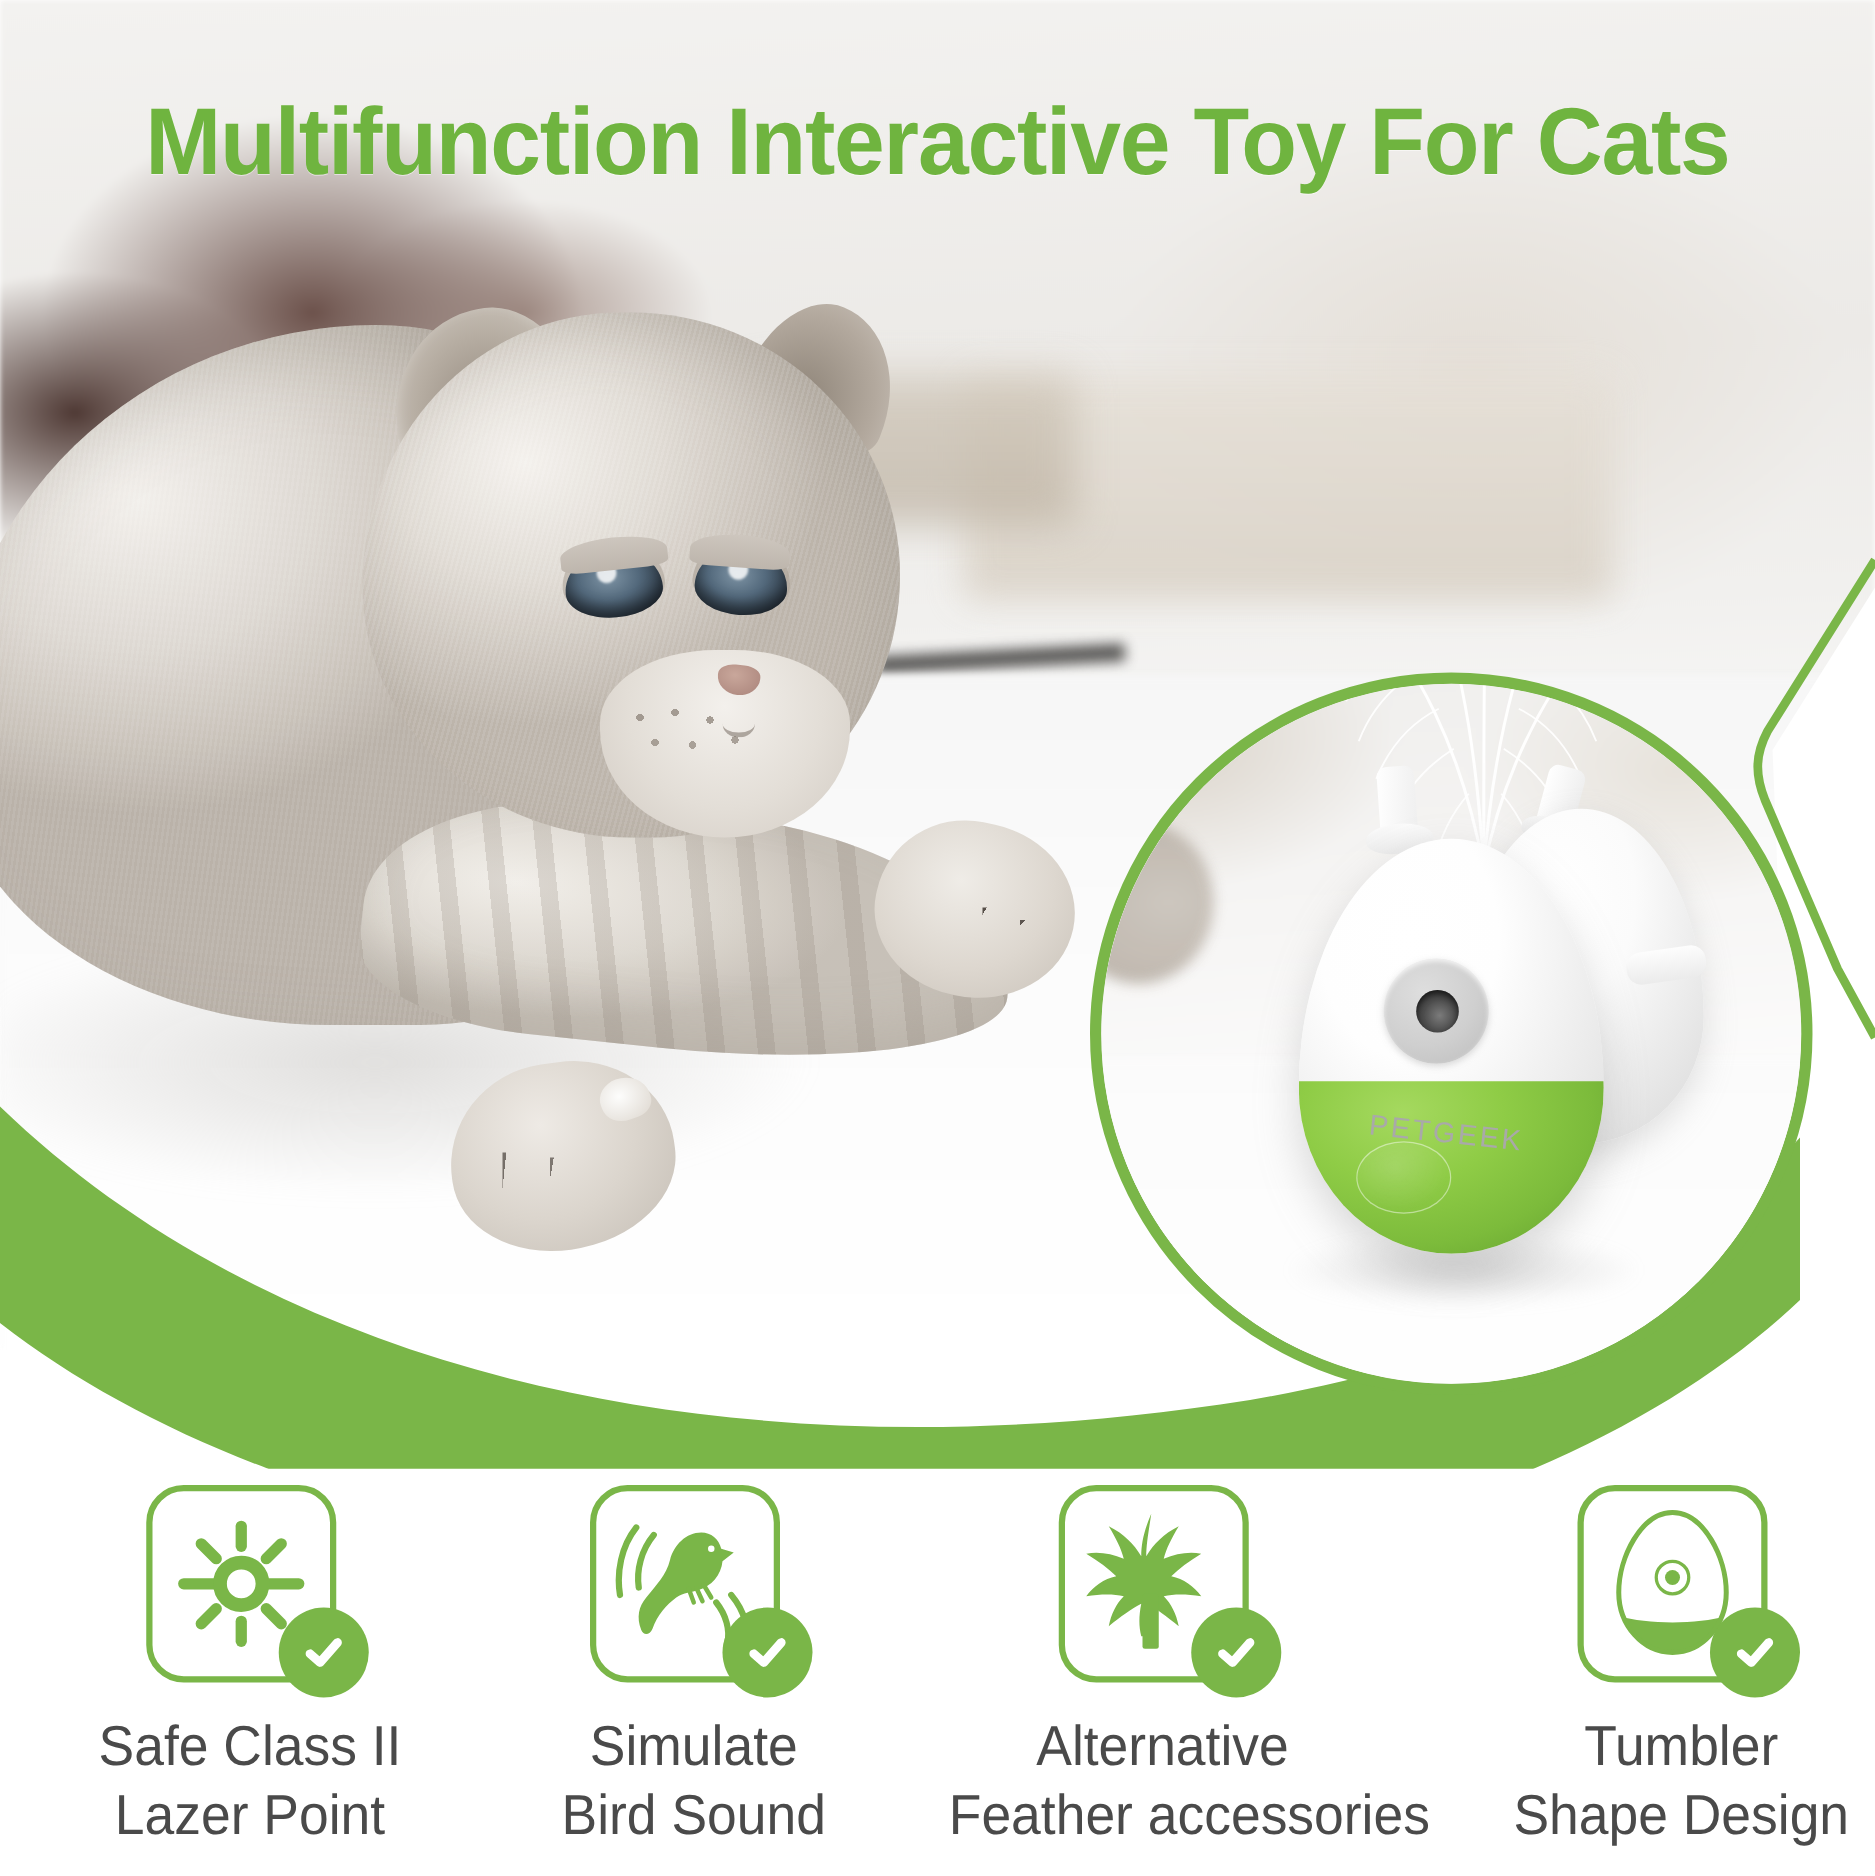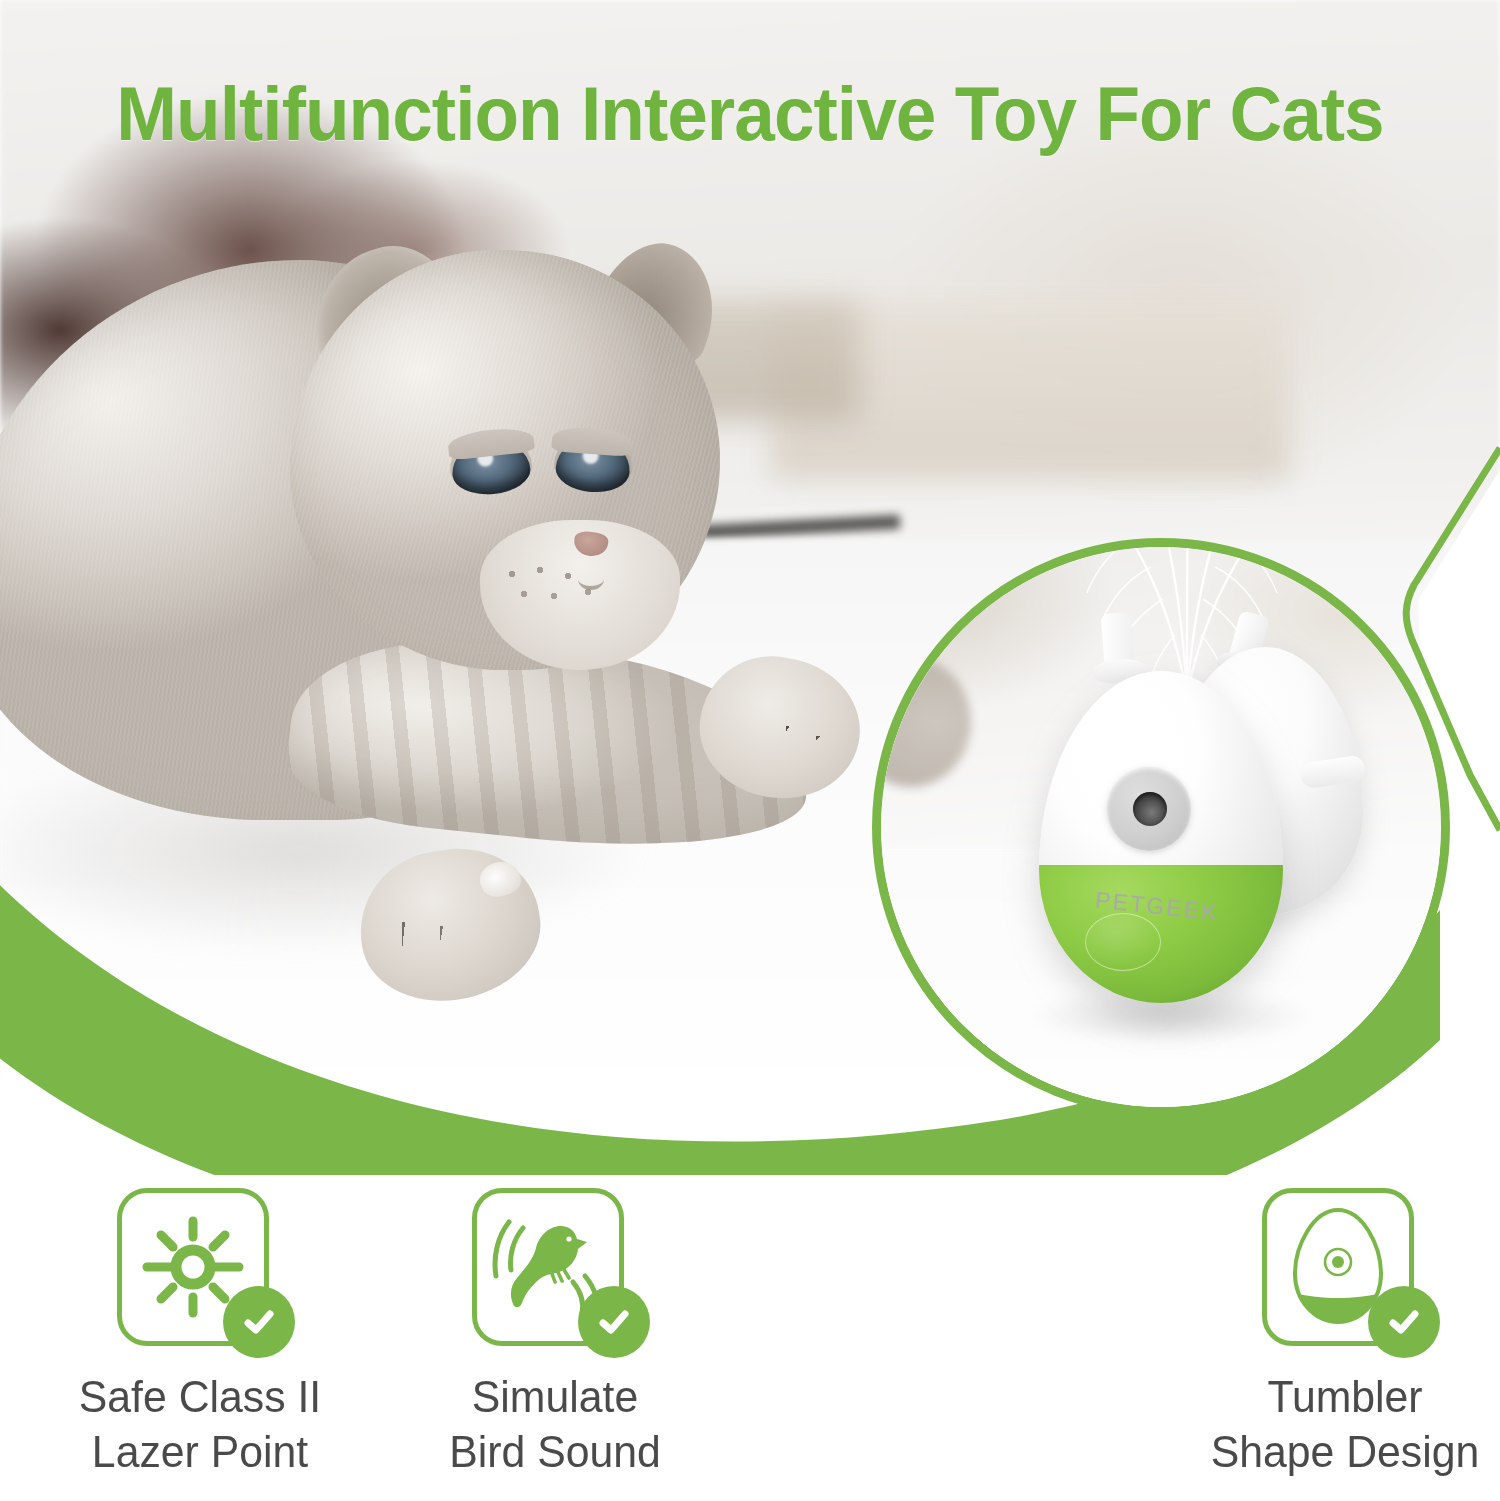--- a/index.html
+++ b/index.html
@@ -564,20 +564,51 @@
             <path d="M9 21 L17 28 L31 12" fill="none" stroke="#ffffff" stroke-width="7" stroke-linecap="round" stroke-linejoin="round"></path>
           </svg>
         </div>
       </div>
       <div class="feature-label">
         <span>Simulate</span>
         <span>Bird Sound</span>
       </div>
     </div>
 
+    <div class="feature f2">
+      <div class="feature-icon-wrap">
+        <div class="icon-box"></div>
+        <div class="icon-glyph">
+          <svg width="120" height="124" viewBox="0 0 120 124">
+            <g fill="#7ab648">
+              <path d="M58 6 C52 20 50 30 50 40 C44 30 36 22 24 16
+                       C30 26 34 34 36 42 C26 38 16 36 6 38
+                       C16 44 24 50 30 56 C20 58 12 64 6 72
+                       C18 70 28 70 36 72 C30 78 26 86 24 96
+                       C34 88 42 82 50 78 C48 88 48 96 50 104
+                       L56 104 L56 78 C62 82 70 88 80 96
+                       C78 86 74 78 68 72 C76 70 86 70 98 72
+                       C92 64 84 58 74 56 C80 50 88 44 98 38
+                       C88 36 78 38 68 42 C70 34 74 26 80 16
+                       C68 22 60 30 54 40 C54 30 56 20 58 6 Z"></path>
+              <rect x="51" y="70" width="13" height="44" rx="2"></rect>
+            </g>
+          </svg>
+        </div>
+        <div class="check-badge">
+          <svg width="40" height="40" viewBox="0 0 40 40">
+            <path d="M9 21 L17 28 L31 12" fill="none" stroke="#ffffff" stroke-width="7" stroke-linecap="round" stroke-linejoin="round"></path>
+          </svg>
+        </div>
+      </div>
+      <div class="feature-label">
+        <span>Alternative</span>
+        <span>Feather accessories</span>
+      </div>
+    </div>
 
     <div class="feature f3">
       <div class="feature-icon-wrap">
         <div class="icon-box"></div>
         <div class="icon-glyph">
           <svg width="110" height="126" viewBox="0 0 110 126">
             <defs>
               <clipPath id="eggclip">
                 <path d="M55 6 C80 6 98 42 98 70 C98 96 79 118 55 118
                          C31 118 12 96 12 70 C12 42 30 6 55 6 Z"></path>

